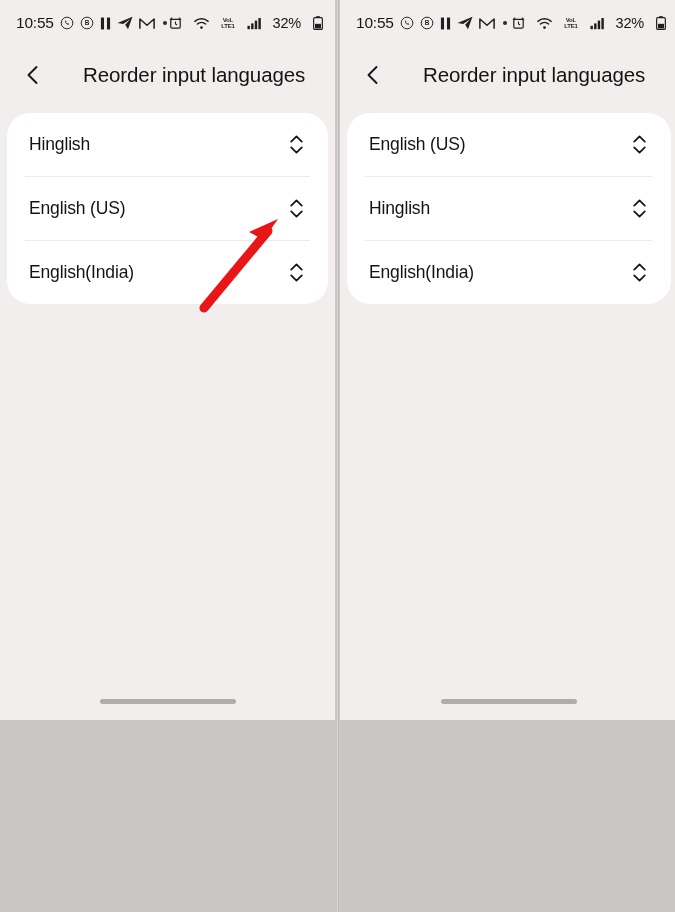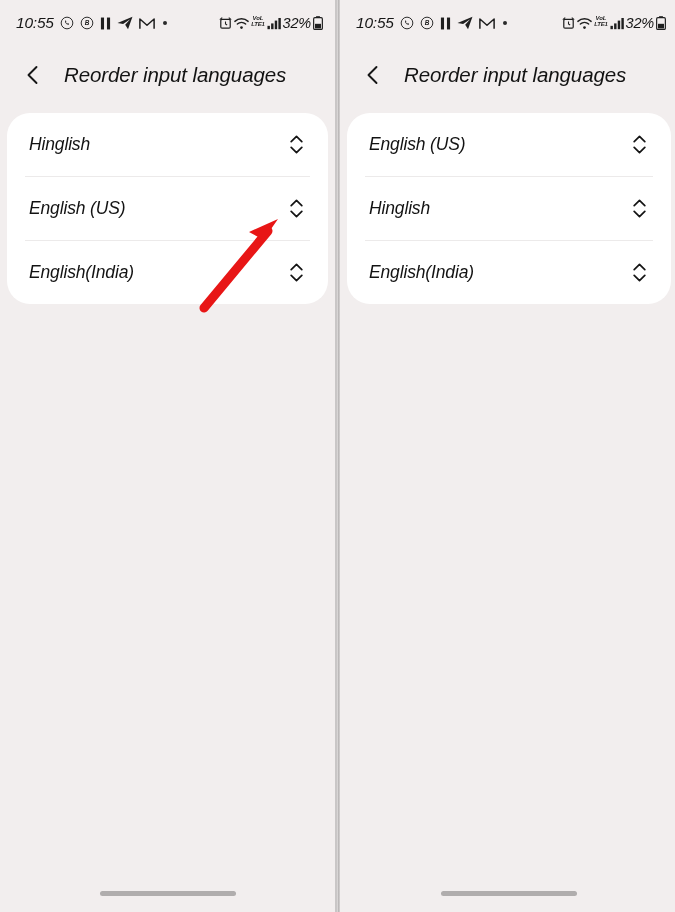--- a/index.html
+++ b/index.html
@@ -16,25 +16,24 @@
   .screenshot {
     position: relative;
     width: 675px;
     height: 912px;
     display: flex;
     background: #c9c6c6;
   }
   .panel {
     position: relative;
     width: 335px;
-    height: 912px;
+    height: 720px;
     background: #f2eeee;
     overflow: hidden;
     flex: 0 0 auto;
-    font-style: italic;
   }
   .panel-left  { margin-right: 2px; }
   .panel-right { width: 338px; margin-left: 0; }
   .panel-gap {
     width: 3px;
     height: 912px;
     background: linear-gradient(to right,#e9e6e6 0%, #b9b6b6 45%, #d6d3d3 100%);
     flex: 0 0 auto;
   }
 
@@ -60,21 +59,22 @@
     font-weight: 400;
   }
   .sicon {
     display: inline-flex;
     align-items: center;
     justify-content: center;
     color: #1f1f1f;
   }
   .status-right {
     display: flex;
-    gap: 2px;
+    align-items: center;
+    gap: 12px;
   }
   .status-batt-text {
     font-size: 14.5px;
     color: #161616;
     letter-spacing: -0.2px;
   }
   .volte {
     display: inline-flex;
     flex-direction: column;
     align-items: center;
@@ -94,20 +94,21 @@
     margin-left: 2px;
   }
 
   
   .header {
     height: 58px;
     display: flex;
     align-items: center;
     padding-left: 20px;
     box-sizing: border-box;
+    gap: 19px;
   }
   .back-chevron {
     width: 26px;
     height: 26px;
     display: inline-flex;
     align-items: center;
     justify-content: center;
     flex: 0 0 auto;
     cursor: pointer;
   }

